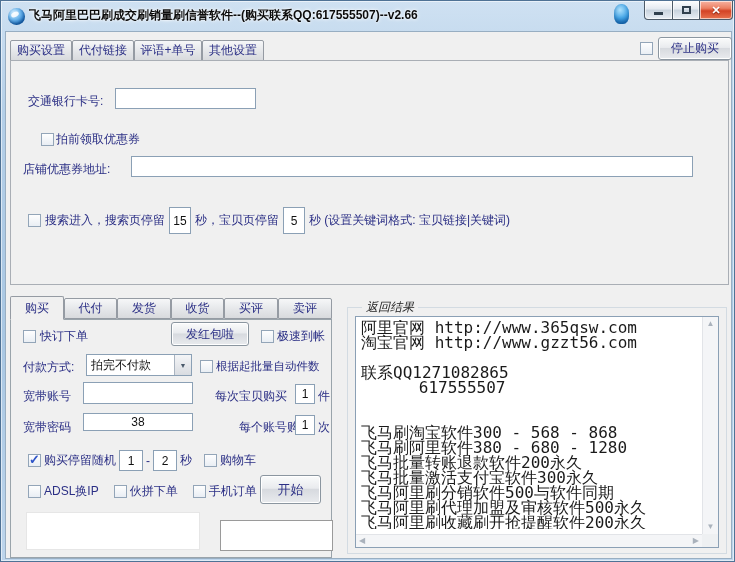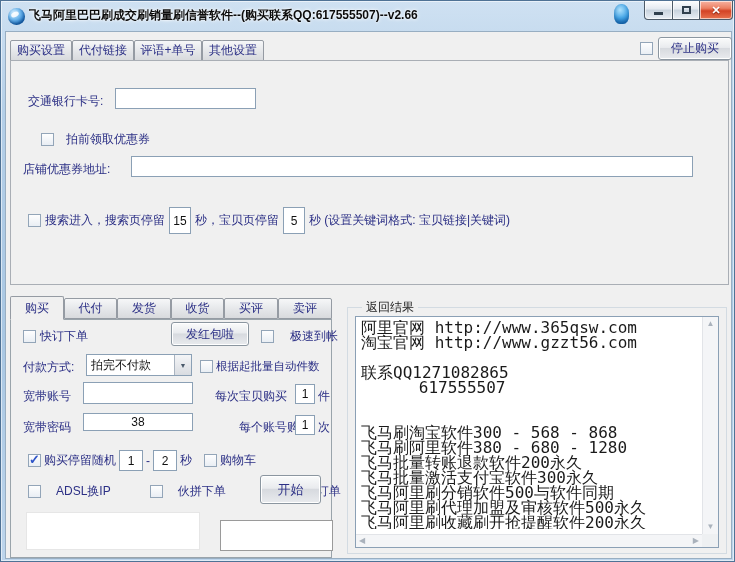--- a/index.html
+++ b/index.html
@@ -97,21 +97,21 @@
   }
   .tbox {
     border:1px solid #8ba0b5; background:#fff; font-size:12px;
     font-family:"Liberation Sans",sans-serif; color:#111; padding:0 3px; outline:none;
   }
   .row { position:absolute; display:flex; align-items:center; }
 
   
   .bank-label { position:absolute; left:17px; top:32px; }
   .bank-input { position:absolute; left:104px; top:27px; width:141px; height:21px; }
-  .coupon-row { left:18px; top:70px; gap:12px;padding-left:12px; }
+  .coupon-row { left:18px; top:70px; gap:2px;padding-left:12px; }
   .shop-label { position:absolute; left:12px; top:100px; }
   .shop-input { position:absolute; left:120px; top:95px; width:562px; height:21px; }
   .search-row { left:17px; top:146px; gap:4px; }
   .mini-input { width:22px; height:27px; text-align:center; padding:0; }
 
   
   .atab {
     position:absolute; top:266px; height:21px; line-height:19px; text-align:center;
     color:#2b2f85; background:linear-gradient(180deg,#f6f7f8 0%,#e3e5e8 60%,#d8dadd 100%);
     border:1px solid #959ba3; border-radius:2px 2px 0 0; z-index:1; cursor:default;
@@ -136,21 +136,21 @@
     background:#fff; border:1px solid #e6e6e6; }
   .bottom-box2 { position:absolute; left:209px; top:200px; width:113px; height:31px;
     background:#fff; border:1px solid #9a9a9a; }
 
   
   .result-group {
     position:absolute; left:341px; top:275px; width:380px; height:247px;
     border:1px solid #d3dbe2; background:#f0f0f0; z-index:2;
   }
   .result-label {
-    position:absolute; left:14px; top:-9px; padding:0 4px; background:#f0f0f0; color:#222;
+    position:absolute; left:14px; top:-9px; padding:0 4px; background:#f0f0f0; color:#222;font-style:italic;
   }
   .result-textarea {
     position:absolute; left:7px; top:8px; width:364px; height:232px;
     border:1px solid #8ba0b5; background:#fff;
   }
   .result-pre {
     position:absolute; left:5px; top:3px; right:20px; bottom:18px; overflow:hidden;
     font-family:"DejaVu Sans Mono", monospace; font-size:16px; line-height:15px;
     white-space:pre; color:#1a1a1a;
   }
@@ -233,21 +233,21 @@
     <div class="atab" style="left:272px; width:54px;">卖评</div>
 
     
     <div class="buy-panel">
 
       <div class="row" style="left:12px; top:8px; gap:4px;">
         <span class="cb"></span>
         <span class="lbl">快订下单</span>
       </div>
       <div class="btn redpacket-btn">发红包啦</div>
-      <div class="row" style="left:250px; top:8px; gap:16px;">
+      <div class="row" style="left:250px; top:8px; gap:3px;">
         <span class="cb"></span>
         <span class="lbl">极速到帐</span>
       </div>
 
       <span class="lbl" style="position:absolute; left:12px; top:39px;">付款方式:</span>
       <div class="combo">
         <span class="combo-text">拍完不付款</span>
         <span class="combo-btn">
             <span>▼</span>
           </span>
@@ -276,21 +276,21 @@
         <span class="lbl">购买停留随机</span>
         <input class="tbox" style="width: 24px; height: 21px; text-align: center; padding: 0px;" value="1">
         <span class="lbl">-</span>
         <input class="tbox" style="width: 24px; height: 21px; text-align: center; padding: 0px;" value="2">
         <span class="lbl">秒</span>
         <span style="width:6px;"></span>
         <span class="cb"></span>
         <span class="lbl">购物车</span>
       </div>
 
-      <div class="row" style="left:17px; top:163px; gap:15px;">
+      <div class="row" style="left:17px; top:163px; gap:3px;">
         <span class="cb"></span>
         <span class="lbl">ADSL换IP</span>
         <span style="width:9px;"></span>
         <span class="cb"></span>
         <span class="lbl">伙拼下单</span>
         <span style="width:9px;"></span>
         <span class="cb"></span>
         <span class="lbl">手机订单</span>
       </div>
       <div class="btn start-btn">开始</div>

